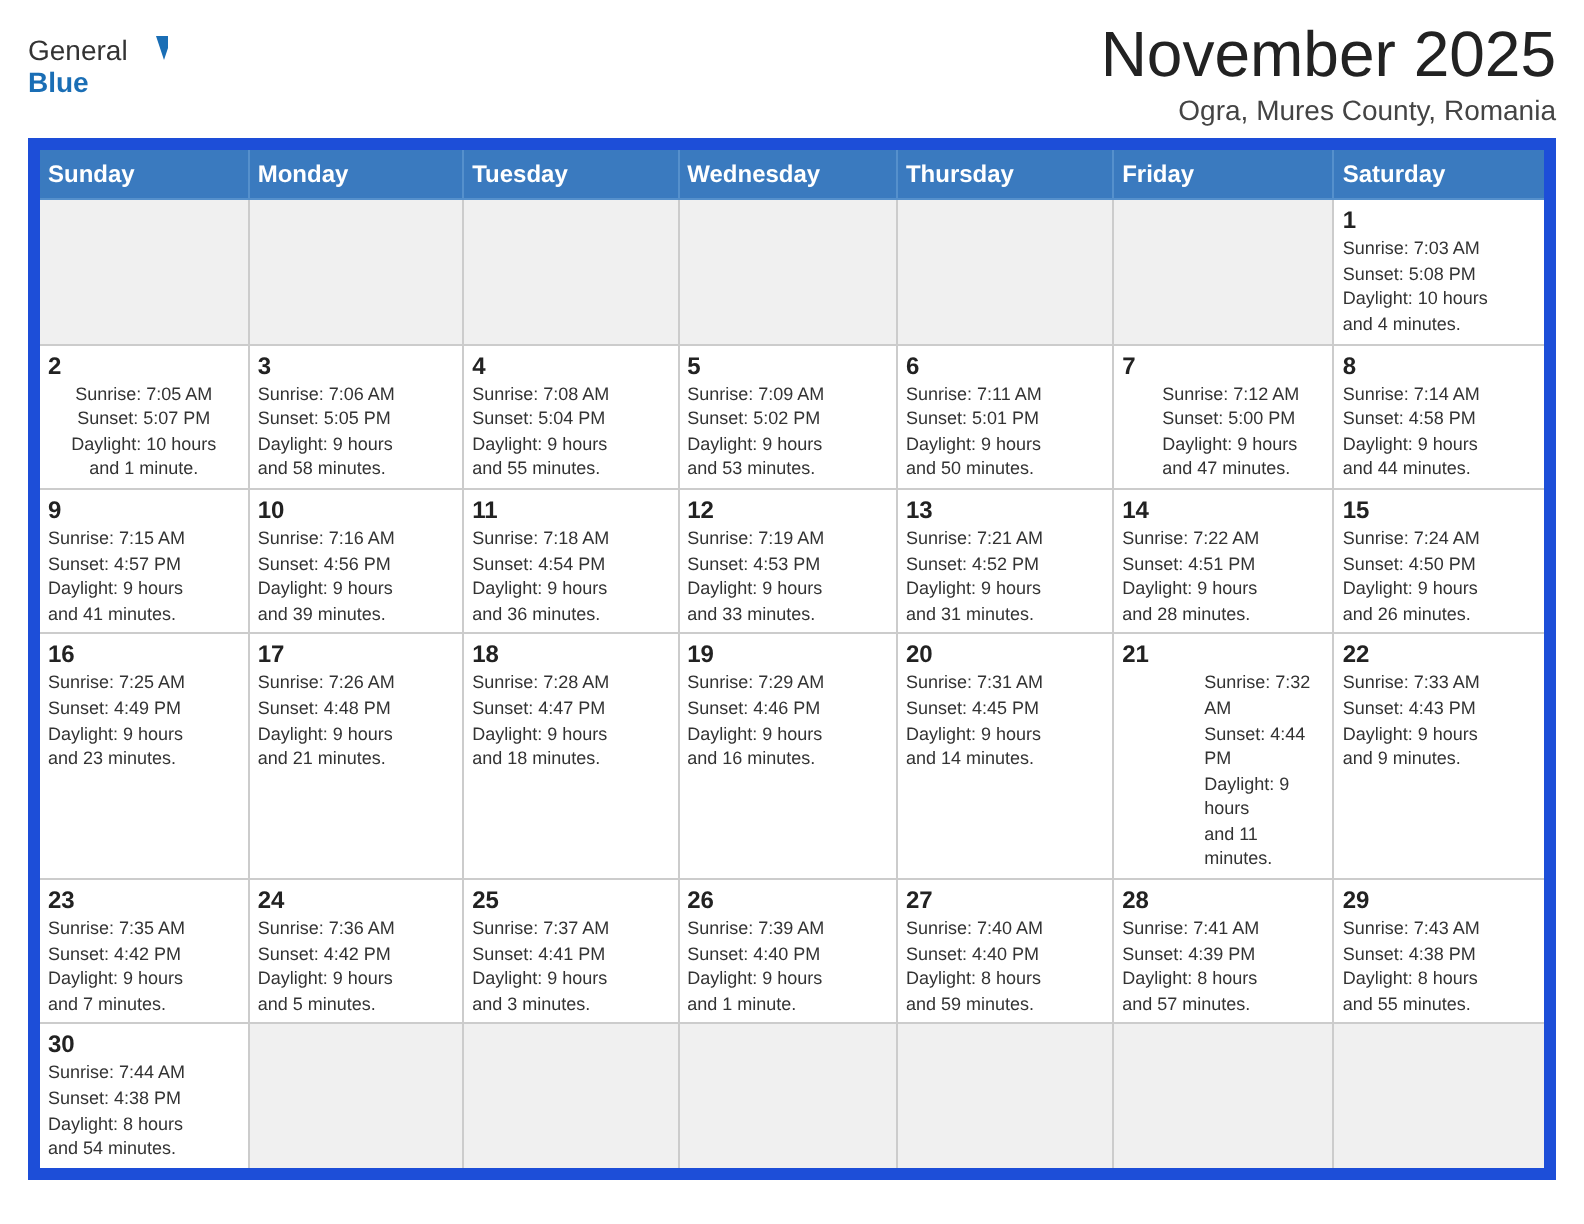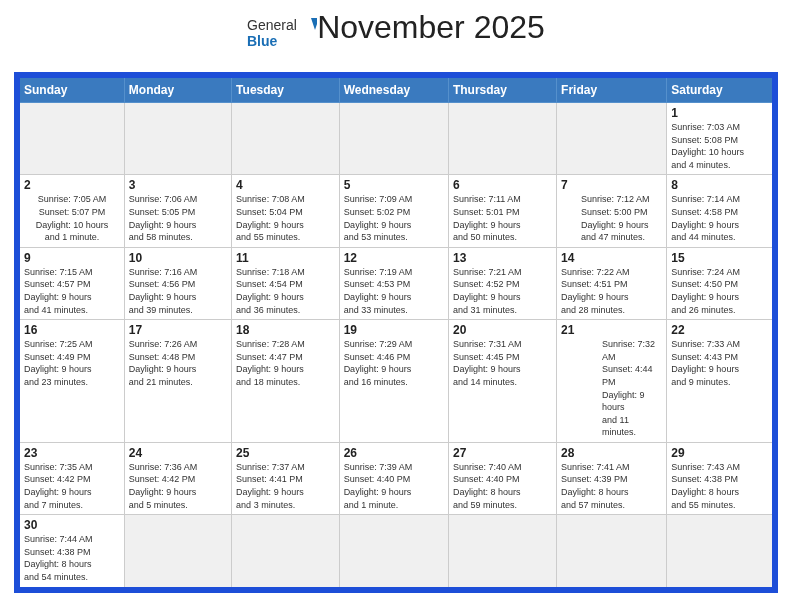--- a/index.html
+++ b/index.html
@@ -12,22 +12,22 @@
     }
     .page {
       width: 792px;
       min-height: 612px;
       background: #fff;
       padding: 10px 14px 10px 14px;
     }
     .header {
       display: flex;
       align-items: flex-start;
-      justify-content: center;
-      margin-bottom: 20px;
+      justify-content: space-between;
+      margin-bottom: 6px;
     }
     .logo {
       display: flex;
       align-items: center;
       gap: 2px;
       margin-top: 4px;
     }
     .title-block {
       text-align: right;
     }
@@ -92,20 +92,21 @@
   <div class="header">
     <div class="logo">
   <svg width="70" height="38" viewBox="0 0 70 38" xmlns="http://www.w3.org/2000/svg">
     <text x="0" y="16" font-size="14" fill="#333" font-family="Arial" font-weight="normal">General</text>
     <text x="0" y="32" font-size="14" fill="#1a6eb5" font-weight="bold" font-family="Arial">Blue</text>
     <polygon points="64,4 72,4 68,16" fill="#1a6eb5"></polygon>
   </svg>
 </div>
     <div class="title-block">
       <div class="calendar-title">November 2025</div>
+      <div class="calendar-subtitle">Ogra, Mures County, Romania</div>
     </div>
   </div>
 
   <table class="calendar">
     <thead>
       <tr>
       <th>Sunday</th>
           <th>Monday</th>
           <th>Tuesday</th>
           <th>Wednesday</th>

